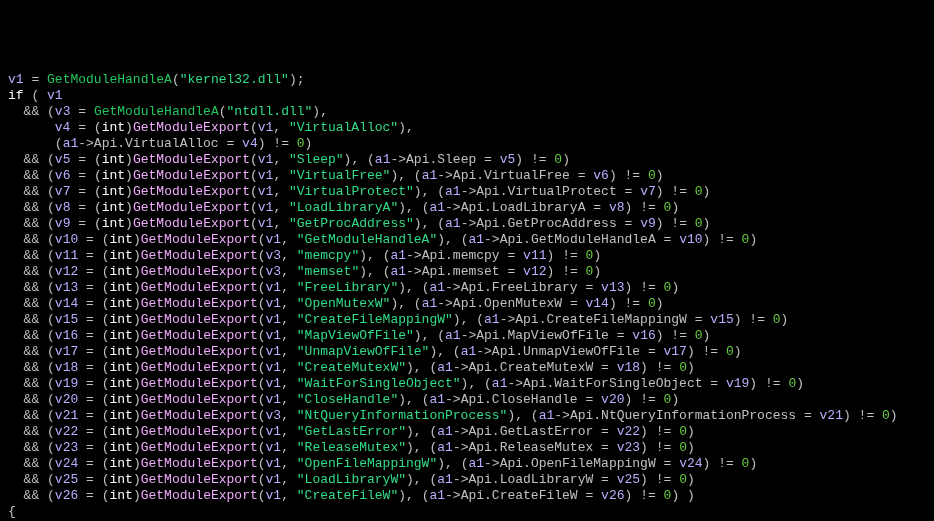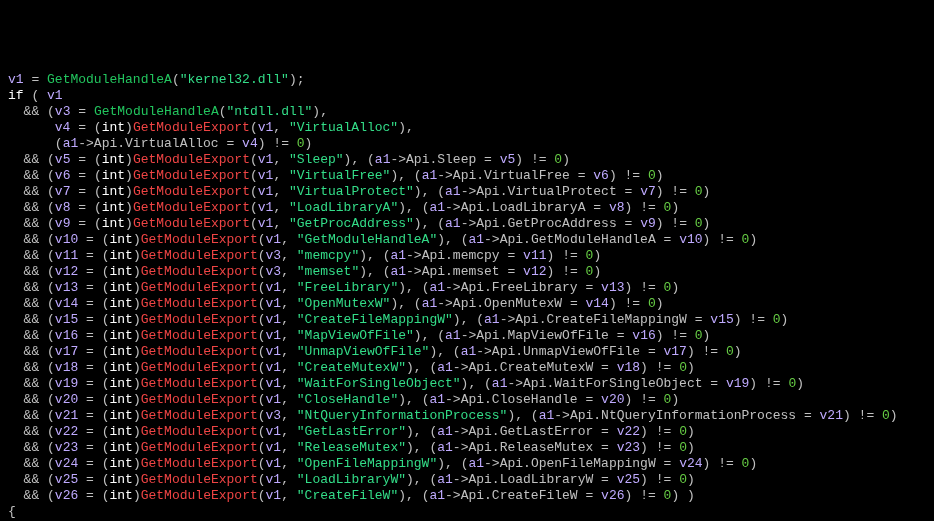--- a/index.html
+++ b/index.html
@@ -11,21 +11,21 @@
     line-height: 16px;
     color: #c0c0c0;
     white-space: pre;
     overflow: auto;
     width: 934px;
     height: 521px;
     box-sizing: border-box;
   }
   .var    { color: #bfaaff; }
   .num    { color: #66cc44; }
-  .func2  { color: #ef4444; }
+  .func2  { color: #f0abfc; }
   .str    { color: #33dd88; }
   .call   { color: #22c55e; }
   .paren  { color: #c0c0c0; }
   .op     { color: #c0c0c0; }
   .kw     { color: #ffffff; }
   .line   { display: block; }
 </style>
 </head>
 <body>
 

